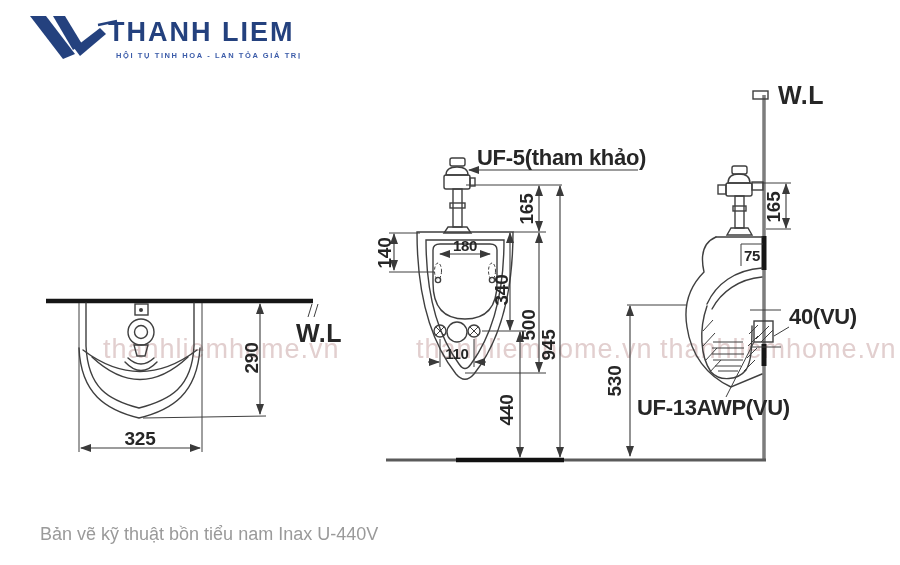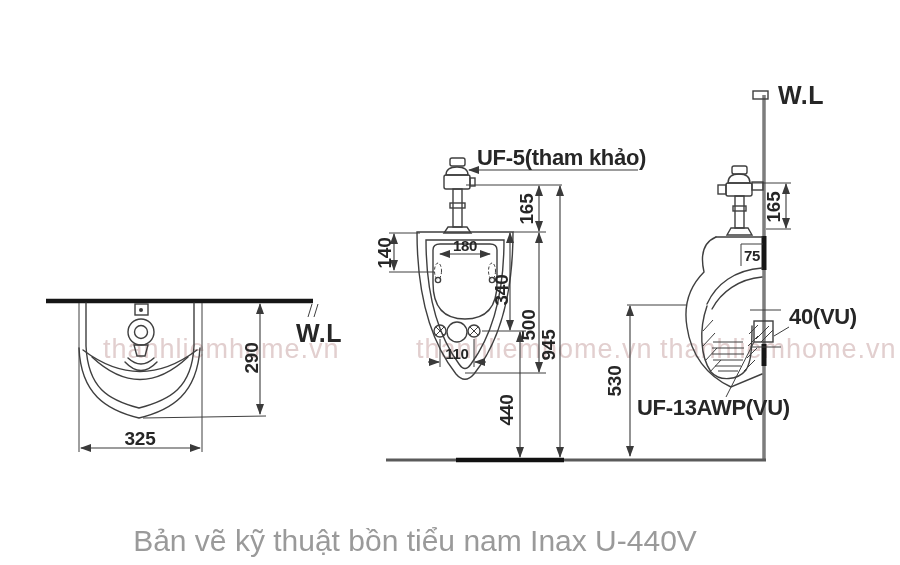--- a/index.html
+++ b/index.html
@@ -8,42 +8,54 @@
   
   .logo{position:absolute;left:22px;top:8px;width:260px;height:66px;}
   .logo-mark{position:absolute;left:0;top:2px;}
   .logo-text{position:absolute;left:86px;top:10px;}
   .brand{font-size:27px;letter-spacing:2px;color:#24417e;font-weight:600;line-height:1.1;}
   .tagline{font-size:7.5px;letter-spacing:1.6px;color:#3c5ca9;font-weight:700;margin-top:3px;margin-left:8px;white-space:nowrap;}
   
   .wm{position:absolute;top:334px;font-size:27px;letter-spacing:1px;color:#e2cfcf;white-space:nowrap;margin-left:48px;}
   .wm.left{left:55px;} .wm.center{left:368px;} .wm.right{left:612px;}
   
-  .caption{position:absolute;top:524px;left:0;width:830px;text-align:center;
-           font-size:30px;color:#9a9a9a;}
+  .caption{position:absolute;top:524px;left:0;width:830px;
+           font-size:18px;color:#9a9a9a;padding-left:40px;}
   
   svg{position:absolute;left:0;top:0;}
   svg .ln{stroke:#3f3f3f;stroke-width:1.4;fill:none;stroke-linecap:round;}
   svg .thin{stroke:#3f3f3f;stroke-width:1;fill:none;}
   svg .dim{stroke:#3a3a3a;stroke-width:1.1;fill:none;}
   svg text{font-family:"Liberation Sans",sans-serif;fill:#262626;font-weight:600;letter-spacing:-0.3px;}
   .dimtxt{font-size:19px;}
   .dimtxt-s{font-size:15px;}
   .lbl{font-size:22px;}
   .wl{font-size:25px;letter-spacing:0.5px;}
 </style>
 </head>
 <body>
 
 <div id="page">
 
   <div class="wm left">thanhliemhome.vn</div>
   <div class="wm center">thanhliemhome.vn</div>
   <div class="wm right">thanhliemhome.vn</div>
 
+  <div class="logo">
+    <svg class="logo-mark" width="120" height="62" viewBox="0 0 120 62">
+      <polygon points="8,6 24,6 53,44 41,49" fill="#24417e"></polygon>
+      <polygon points="31,6 43,6 60,34 51,40" fill="#24417e"></polygon>
+      <polygon points="52,38 78,18 84,24 58,46" fill="#24417e"></polygon>
+      <line x1="76" y1="15" x2="95" y2="11" stroke="#24417e" stroke-width="2.5"></line>
+    </svg>
+    <div class="logo-text">
+      <div class="brand">THANH LIEM</div>
+      <div class="tagline">HỘI TỤ TINH HOA - LAN TỎA GIÁ TRỊ</div>
+    </div>
+  </div>
 
   <svg width="900" height="565" viewBox="0 0 900 565">
     <defs>
       <marker id="arr" markerWidth="11" markerHeight="8" refX="10" refY="4" orient="auto-start-reverse" markerUnits="userSpaceOnUse">
         <path d="M0,0 L11,4 L0,8 Z" fill="#3a3a3a"></path>
       </marker>
     </defs>
 
     <g>
 

